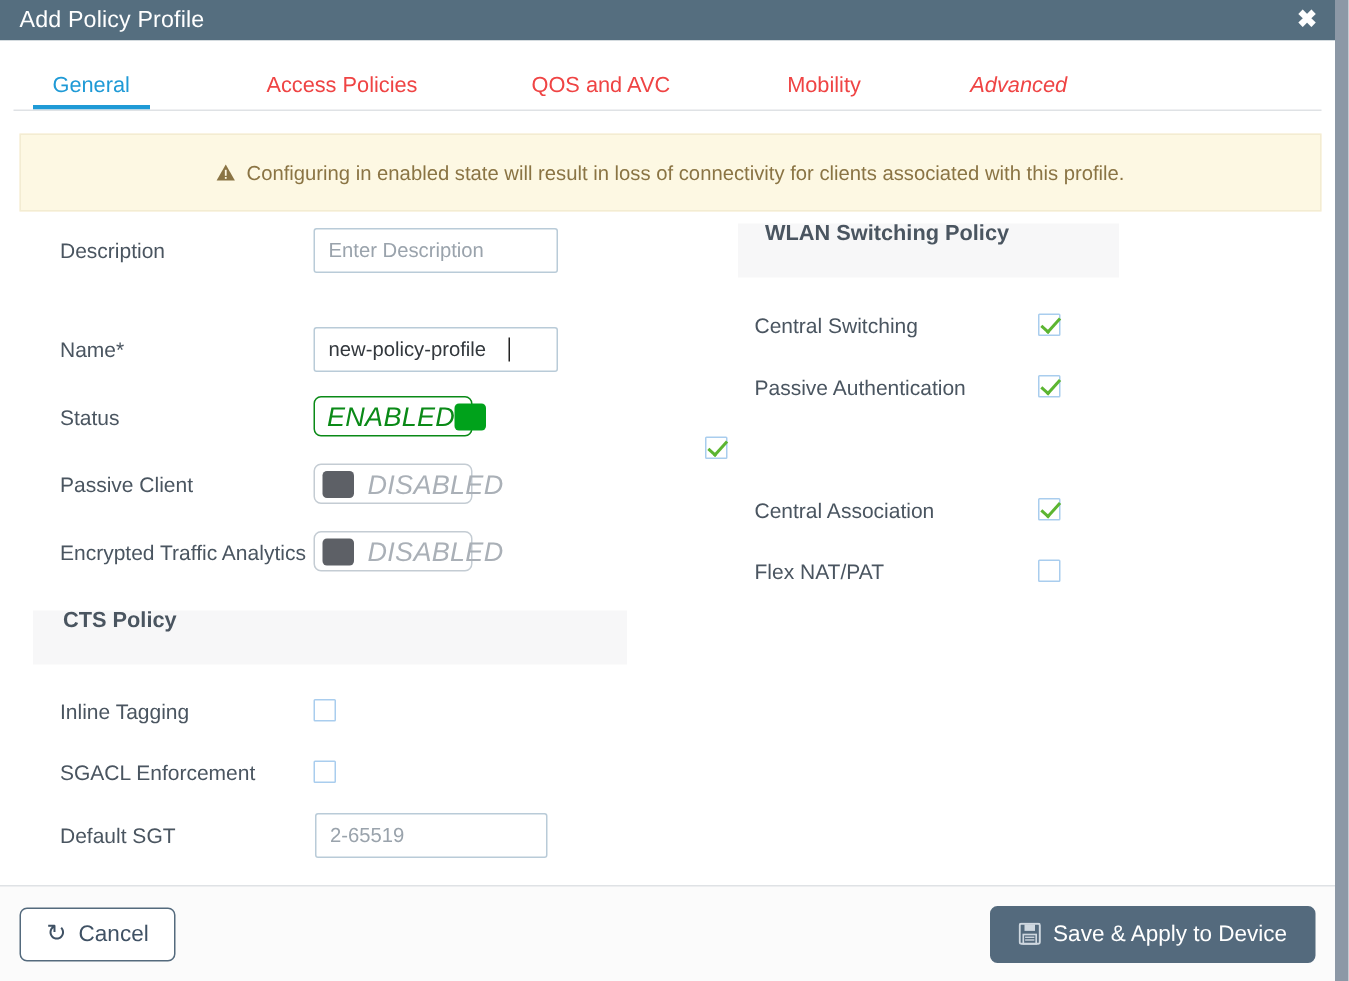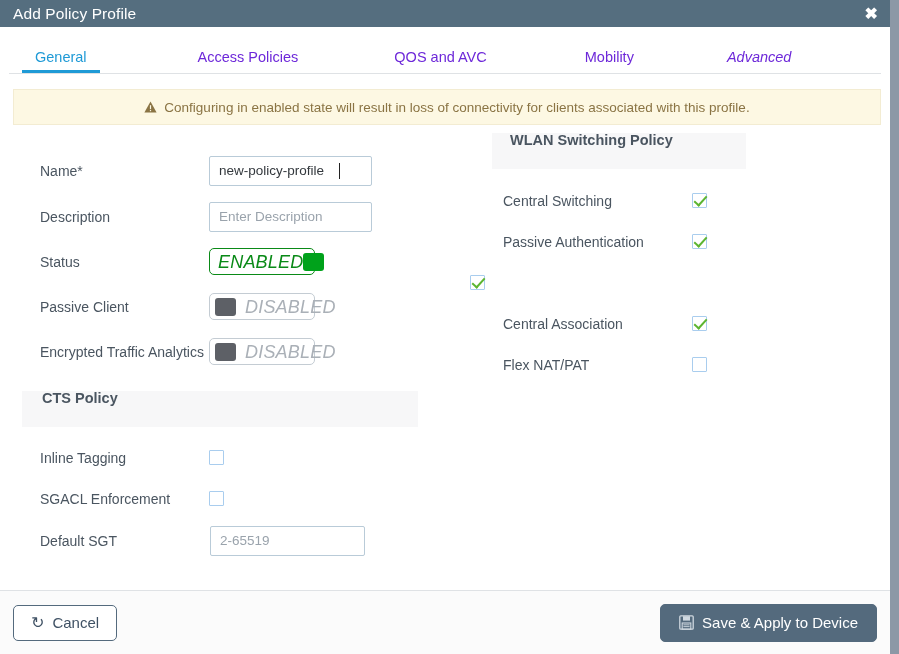--- a/index.html
+++ b/index.html
@@ -78,25 +78,24 @@
     position: relative;
     height: 48px;
     background: #ffffff;
   }
   .tabs {
     display: flex;
     align-items: flex-end;
     height: 46px;
     padding-left: 22px;
     box-sizing: border-box;
-    gap: 20px;
   }
   .tab {
     font-size: 14.5px;
-    color: #6d28d9;
+    color: #ef4444;
     padding: 0 0 9px 0;
     cursor: pointer;
     white-space: nowrap;
     position: relative;
     line-height: 1;
   }
   .tab.active {
     color: #1f9ad6;
   }
   .tab.active::after {
@@ -115,21 +114,21 @@
     bottom: 1px;
     height: 1px;
     background: #dfe2e5;
   }
 
   
   .banner {
     margin: 14px 9px 0 13px;
     background: #fdf8e3;
     border: 1px solid #f3ecd2;
-    height: 36px;
+    height: 52px;
     display: flex;
     align-items: center;
     justify-content: center;
     box-sizing: border-box;
   }
   .banner .banner-text {
     font-size: 13.5px;
     color: #8a7444;
     display: flex;
     align-items: center;
@@ -373,31 +372,31 @@
         </svg>
       </span>
       <span>Configuring in enabled state will result in loss of connectivity for clients associated with this profile.</span>
     </div>
   </div>
 
   <div class="body">
 
     <div class="col-left">
 
+      <div class="row" style="margin-top:5px;">
+        <span class="lbl">Description</span>
+        <input class="txt desc-input" type="text" placeholder="Enter Description" style="">
+      </div>
+
       <div class="row" style="margin-top:25px;">
         <span class="lbl">Name*</span>
         <span class="input-wrap">
           <input class="txt name-input" type="text" value="new-policy-profile" style="">
           <span class="caret"></span>
         </span>
-      </div>
-
-      <div class="row" style="margin-top:5px;">
-        <span class="lbl">Description</span>
-        <input class="txt desc-input" type="text" placeholder="Enter Description" style="">
       </div>
 
       <div class="row" style="margin-top:4px;">
         <span class="lbl">Status</span>
         <span class="toggle on">
           <span class="tlabel">ENABLED</span>
           <span class="knob"></span>
         </span>
       </div>
 

